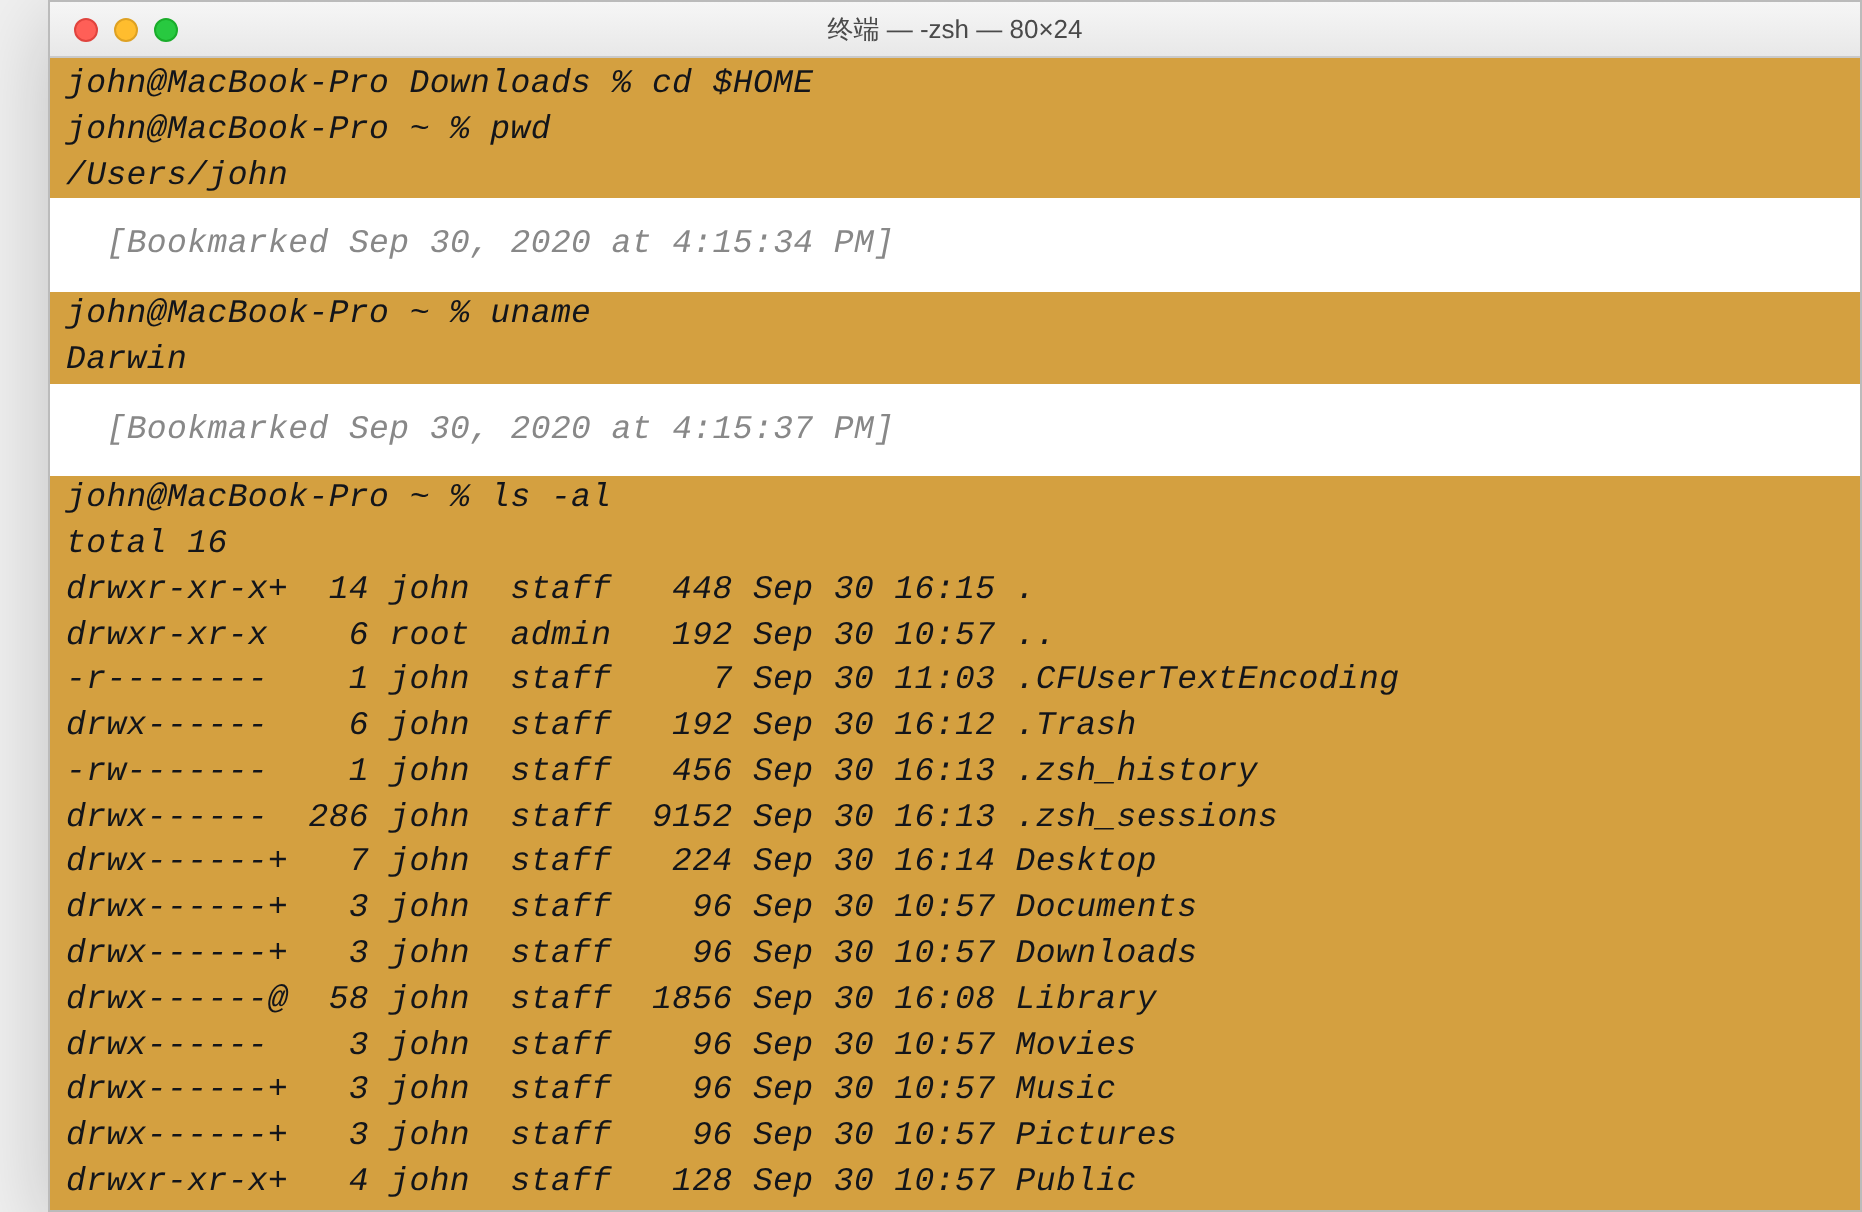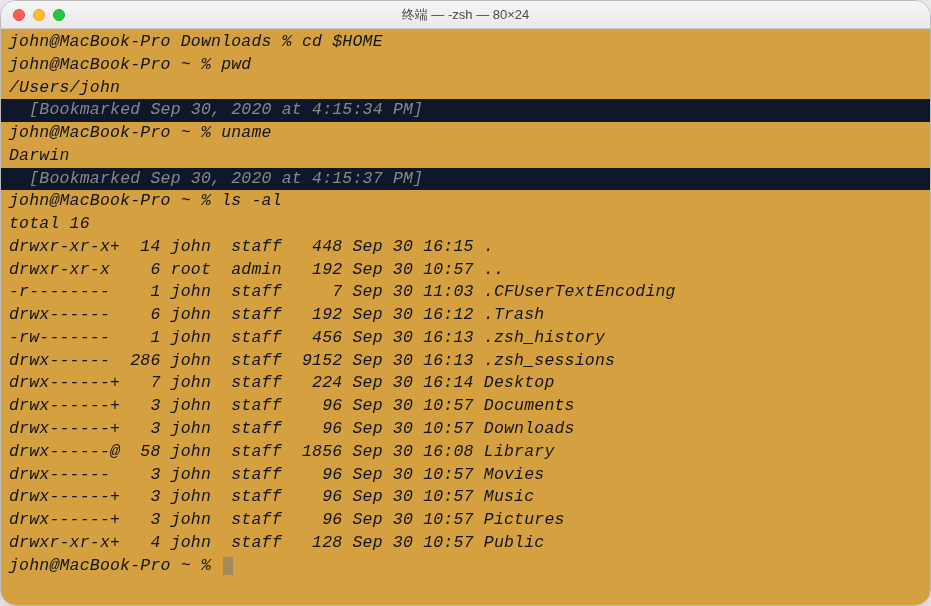--- a/index.html
+++ b/index.html
@@ -12,26 +12,27 @@
       background: #f0f0f0;
       display: flex;
       justify-content: center;
       align-items: flex-start;
       padding: 0;
     }
     .window {
       width: 931px;
       height: 606px;
       background: #fff;
-      border-radius: 16px;
+      border-radius: 0;
       overflow: hidden;
       box-shadow: 0 10px 40px rgba(0,0,0,0.2);
       border: 1px solid #bbb;
       display: flex;
       flex-direction: column;
+      margin-left: 24px;
     }
     .titlebar {
       height: 28px;
       background: linear-gradient(to bottom, #f6f6f6, #e8e8e8);
       border-bottom: 1px solid #c9c9c9;
       display: flex;
       align-items: center;
       position: relative;
       flex-shrink: 0;
     }
@@ -67,24 +68,24 @@
       overflow: hidden;
       padding: 2px 0 0 0;
       white-space: pre;
       letter-spacing: 0.2px;
       font-style: italic;
     }
     .line {
       padding: 0 8px;
     }
     .bookmark {
-      background: #0f172a;
+      background: #ffffff;
       color: #888;
       width: 100%;
-      padding: 0 8px;
+      padding: 12px 8px;
     }
     .bookmark::before {
       content: "  ";
     }
     .cursor {
       display: inline-block;
       width: 10px;
       height: 18px;
       background: rgba(120,120,120,0.55);
       vertical-align: text-bottom;

